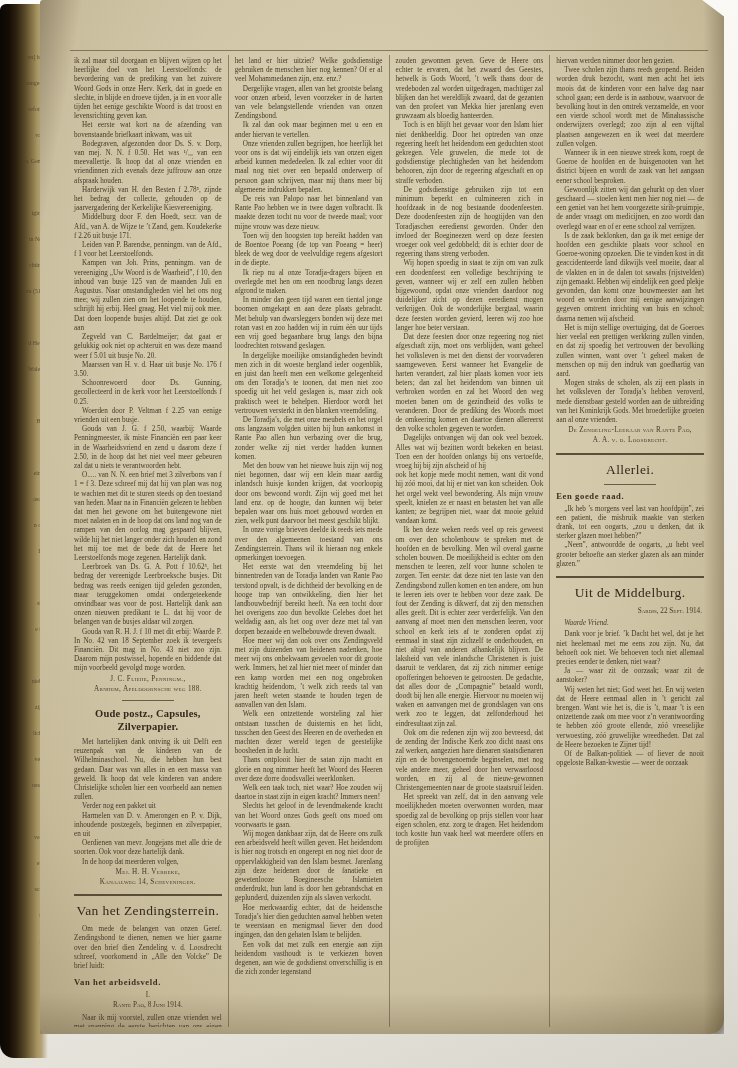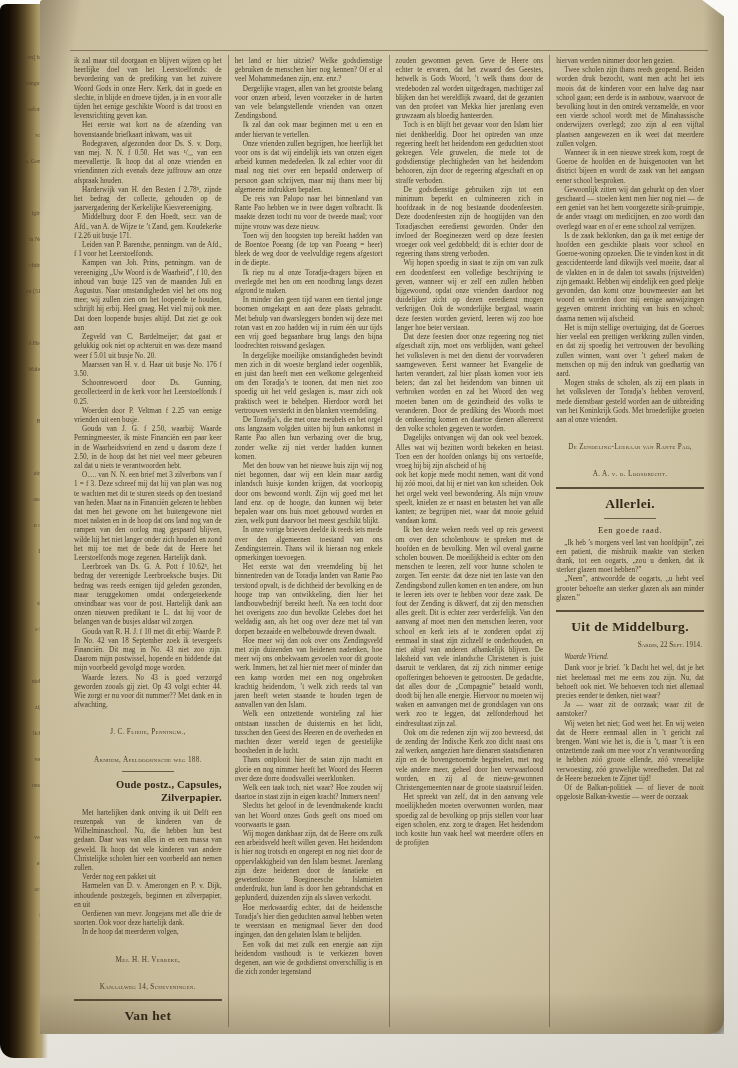--- a/index.html
+++ b/index.html
@@ -42,31 +42,31 @@
   .column{
     flex:1 1 0;min-width:0;padding:2px 6px 0 6px;overflow:hidden;
     border-right:1px solid rgba(95,80,58,.6);
     color:#453a2a;font-size:7.2px;line-height:9.2px;
     text-rendering:optimizeLegibility;
   }
   .column:last-child{border-right:none;}
   .blk{margin:0;}
   .p{text-align:justify;text-indent:8px;}
   .pc{text-align:justify;text-indent:0;}
-  .h-major{font-size:13.5px;line-height:16px;font-weight:bold;color:#33291b;
+  .h-major{font-size:13.5px;line-height:16px;font-weight:normal;color:#33291b;
     text-align:center;margin:7px 0 6px 0;letter-spacing:.4px;}
   .h-med{font-size:10.5px;line-height:13px;font-weight:bold;color:#33291b;
-    text-align:right;margin:6px 0 5px 0;letter-spacing:.2px;}
-  .h-sub{font-size:8.6px;line-height:11px;font-weight:normal;color:#3a3022;
-    text-align:center;margin:6px 0 3px 0;letter-spacing:.6px;}
+    text-align:center;margin:6px 0 5px 0;letter-spacing:.2px;}
+  .h-sub{font-size:8.6px;line-height:11px;font-weight:bold;color:#3a3022;
+    margin:6px 0 3px 0;letter-spacing:.6px;}
   .roman{text-align:center;margin:3px 0 1px 0;}
   .dateline{text-align:center;font-variant:small-caps;margin:1px 0 3px 0;}
   .dateline-right{text-align:right;font-variant:small-caps;margin:2px 2px 3px 0;}
   .salutation{font-style:italic;text-indent:8px;margin:1px 0 2px 0;}
-  .sig{text-align:center;font-variant:small-caps;letter-spacing:.3px;margin-top:18px;font-family:Liberation Serif, serif;}
+  .sig{text-align:center;font-variant:small-caps;letter-spacing:.3px;margin-top:1px;font-family:Liberation Serif, serif;}
   .rule-short{border-bottom:1px solid rgba(80,66,45,.8);width:52px;margin:6px auto 5px auto;height:0;}
   .rule-heavy{border-bottom:2px solid rgba(70,57,38,.85);width:100%;margin:7px auto 6px auto;height:0;}
 </style>
 </head>
 <body>
 
 <div class="scene">
   <div class="gutter">
     <div class="gutter-fragments">
         <div>en] het</div>
@@ -118,21 +118,20 @@
           <div class="blk p">Leiden van P. Barendse, penningm. van de Afd., f 1 voor het Leerstoelfonds.</div>
           <div class="blk p">Kampen van Joh. Prins, penningm. van de vereeniging „Uw Woord is de Waarheid”, f 10, den inhoud van busje 125 van de maanden Juli en Augustus. Naar omstandigheden viel het ons nog mee; wij zullen zien om het loopende te houden, schrijft hij erbij. Heel graag. Het viel mij ook mee. Dat doen loopende busjes altijd. Dat ziet ge ook aan</div>
           <div class="blk p">Zegveld van C. Bardelmeijer; dat gaat er gelukkig ook niet op achteruit en was deze maand weer f 5.01 uit busje No. 20.</div>
           <div class="blk p">Maarssen van H. v. d. Haar uit busje No. 176 f 3.50.</div>
           <div class="blk p">Schoonrewoerd door Ds. Gunning, gecollecteerd in de kerk voor het Leerstoelfonds f 0.25.</div>
           <div class="blk p">Woerden door P. Veltman f 2.25 van eenige vrienden uit een busje.</div>
           <div class="blk p">Gouda van J. G. f 2.50, waarbij: Waarde Penningmeester, ik miste Financiën een paar keer in de Waarheidsvriend en zend u daarom deze f 2.50, in de hoop dat het niet veel meer gebeuren zal dat u niets te verantwoorden hebt.</div>
           <div class="blk p">O..... van N. N. een brief met 3 zilverbons van f 1 = f 3. Deze schreef mij dat hij van plan was nog te wachten met dit te sturen steeds op den toestand van heden. Maar na in Financiën gelezen te hebben dat men het gewone om het buitengewone niet moet nalaten en in de hoop dat ons land nog van de rampen van den oorlog mag gespaard blijven, wilde hij het niet langer onder zich houden en zond het mij toe met de bede dat de Heere het Leerstoelfonds moge zegenen. Hartelijk dank.</div>
           <div class="blk p">Leerbroek van Ds. G. A. Pott f 10.62⁵, het bedrag der vereenigde Leerbroeksche busjes. Dit bedrag was reeds eenigen tijd geleden gezonden, maar teruggekomen omdat ondergeteekende onvindbaar was voor de post. Hartelijk dank aan onzen nieuwen predikant te L. dat hij voor de belangen van de busjes aldaar wil zorgen.</div>
           <div class="blk p">Gouda van R. H. J. f 10 met dit erbij: Waarde P. In No. 42 van 18 September zoek ik tevergeefs Financiën. Dit mag in No. 43 niet zoo zijn. Daarom mijn postwissel, hopende en biddende dat mijn voorbeeld gevolgd moge worden.</div>
-          <div class="blk p">Waarde lezers. No 43 is goed verzorgd geworden zooals gij ziet. Op 43 volgt echter 44. Wie zorgt er nu voor dit nummer?? Met dank en in afwachting,</div>
           <div class="blk sig">J. C. Fliehe, Penningm.,</div>
           <div class="blk sig">Arnhem, Apeldoornsche weg 188.</div>
           <div class="blk rule-short"></div>
           <div class="blk h-med">Oude postz., Capsules, Zilverpapier.</div>
           <div class="blk p">Met hartelijken dank ontving ik uit Delft een reuzenpak van de kinderen van de Wilhelminaschool. Nu, die hebben hun best gedaan. Daar was van alles in en een massa van geweld. Ik hoop dat vele kinderen van andere Christelijke scholen hier een voorbeeld aan nemen zullen.</div>
           <div class="blk p">Verder nog een pakket uit</div>
           <div class="blk p">Harmelen van D. v. Amerongen en P. v. Dijk, inhoudende postzegels, beginnen en zilverpapier, en uit</div>
           <div class="blk p">Oerdienen van mevr. Jongejans met alle drie de soorten. Ook voor deze hartelijk dank.</div>
           <div class="blk p">In de hoop dat meerderen volgen,</div>
           <div class="blk sig">Mej. H. H. Verbeke,</div>

